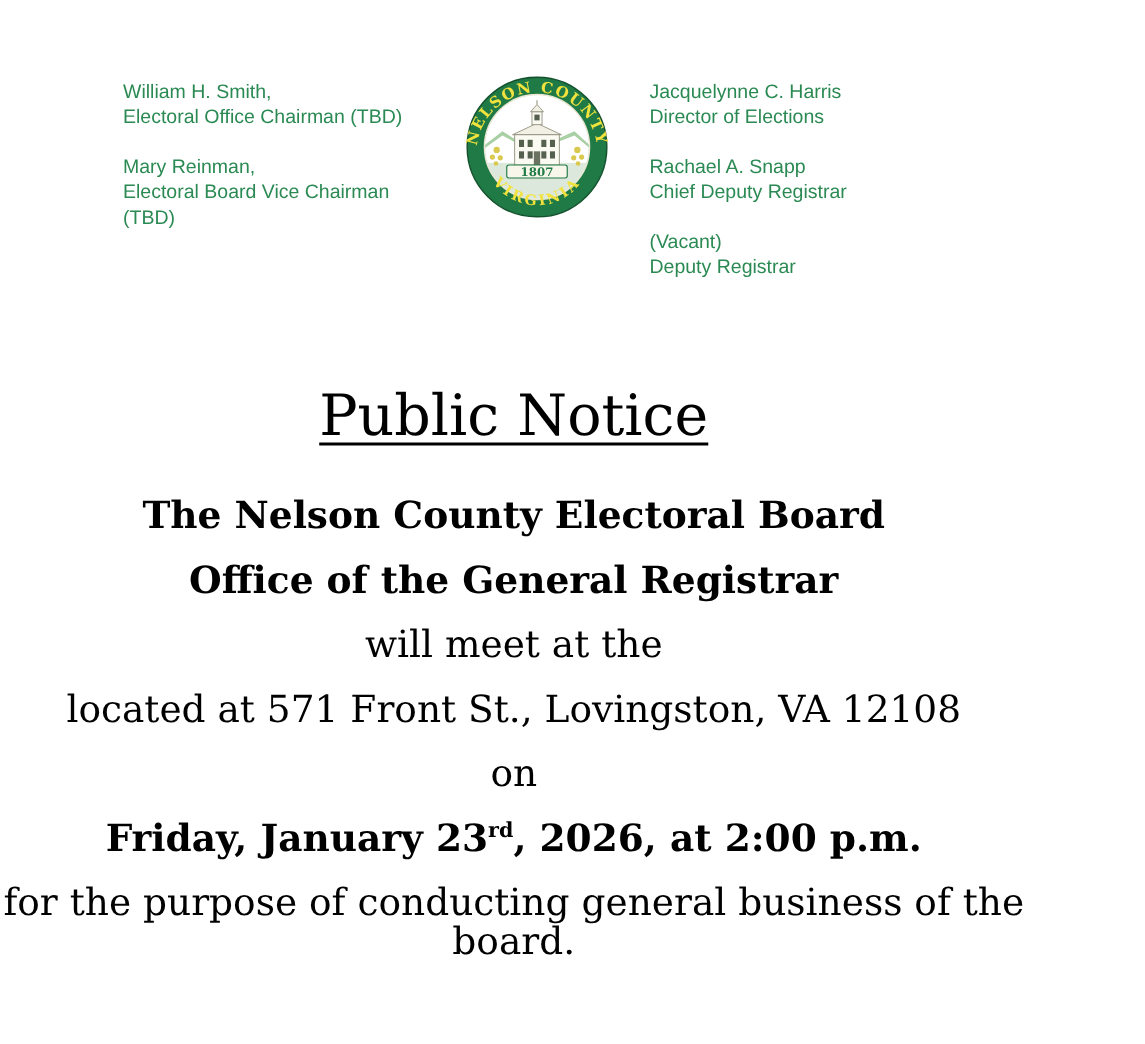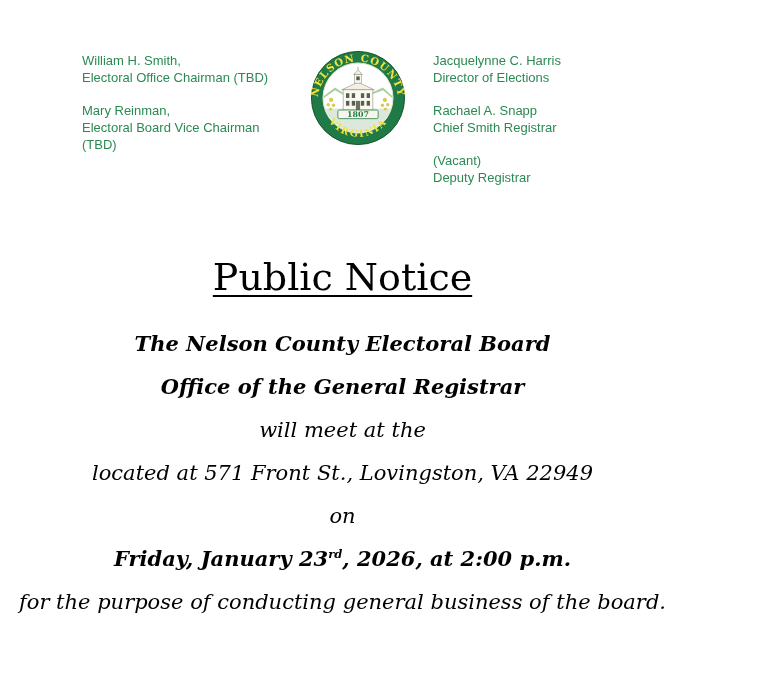--- a/index.html
+++ b/index.html
@@ -42,23 +42,22 @@
     margin: 67px 0 30px 0;
     font-size: 38px;
     line-height: 48px;
     font-weight: normal;
     text-decoration: underline;
     text-decoration-thickness: 2px;
     text-underline-offset: 5px;
   }
   .notice-line {
     margin: 0 0 17px 0;
-    font-size: 21px;
+    font-size: 25px;
     line-height: 26px;
-    font-style: italic;
   }
   .notice-line.bold { font-weight: bold; }
   .ordinal-sup { vertical-align: super; font-size: 0.55em; line-height: 0; }
 </style>
 </head>
 <body>
 
 <div class="page">
 
   <div class="header">
@@ -141,34 +140,34 @@
       </svg>
     </div>
 
     <div class="officials-right">
       <p class="official">
         <span>Jacquelynne C. Harris</span><br>
         <span>Director of Elections</span>
       </p>
       <p class="official">
         <span>Rachael A. Snapp</span><br>
-        <span>Chief Smith Registrar</span>
+        <span>Chief Deputy Registrar</span>
       </p>
       <p class="official">
         <span>(Vacant)</span><br>
         <span>Deputy Registrar</span>
       </p>
     </div>
   </div>
 
   <div class="notice">
     <h1 class="notice-title">Public Notice</h1>
 
     <p class="notice-line bold">The Nelson County Electoral Board</p>
     <p class="notice-line bold">Office of the General Registrar</p>
     <p class="notice-line">will meet at the</p>
-    <p class="notice-line">located at 571 Front St., Lovingston, VA 22949</p>
+    <p class="notice-line">located at 571 Front St., Lovingston, VA 12108</p>
     <p class="notice-line">on</p>
     <p class="notice-line bold"><span>Friday, January 23</span><span class="ordinal-sup">rd</span><span>, 2026, at 2:00 p.m.</span></p>
     <p class="notice-line">for the purpose of conducting general business of the board.</p>
   </div>
 
 </div>
 
 </body></html>

